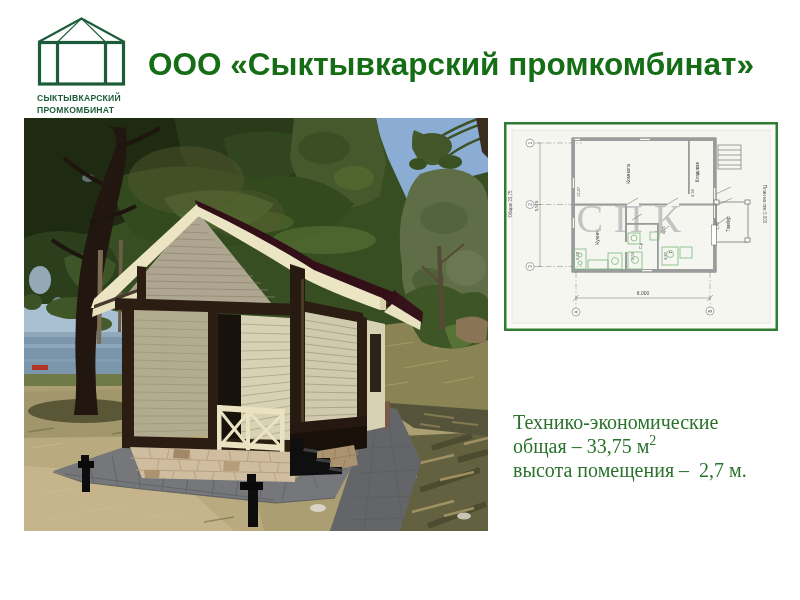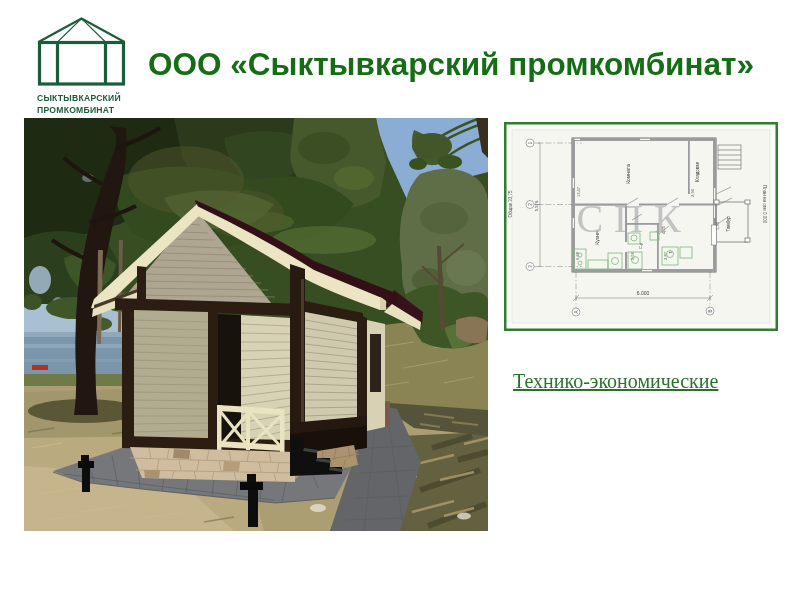--- a/index.html
+++ b/index.html
@@ -395,17 +395,19 @@
     <rect x="176" y="125" width="12" height="11"></rect>
   </g>
 
   <text x="259" y="82" font-size="4.5" fill="#555555" text-anchor="middle" transform="rotate(90 259 82)">План на отм 0.000</text>
 
   <text x="8" y="82" font-size="4.5" fill="#555555" text-anchor="middle" transform="rotate(-90 8 82)">Общая 33,75</text>
 </svg>
 
 <div class="abs" style="left:513px;top:369px;width:285px;font-family:'Liberation Serif',serif;font-size:20px;line-height:24px;color:#2a722c;">
 
-  <div style="text-decoration:underline;">Технико-экономические</div>
-
+  <div style="margin-top:41px;">Технико-экономические</div>
+
+  <div>общая – 33,75 м<span class="sup2">2</span></div>
+  <div>высота помещения –&nbsp; 2,7 м.</div>
 </div>
 
 </div>
 
 </body></html>

